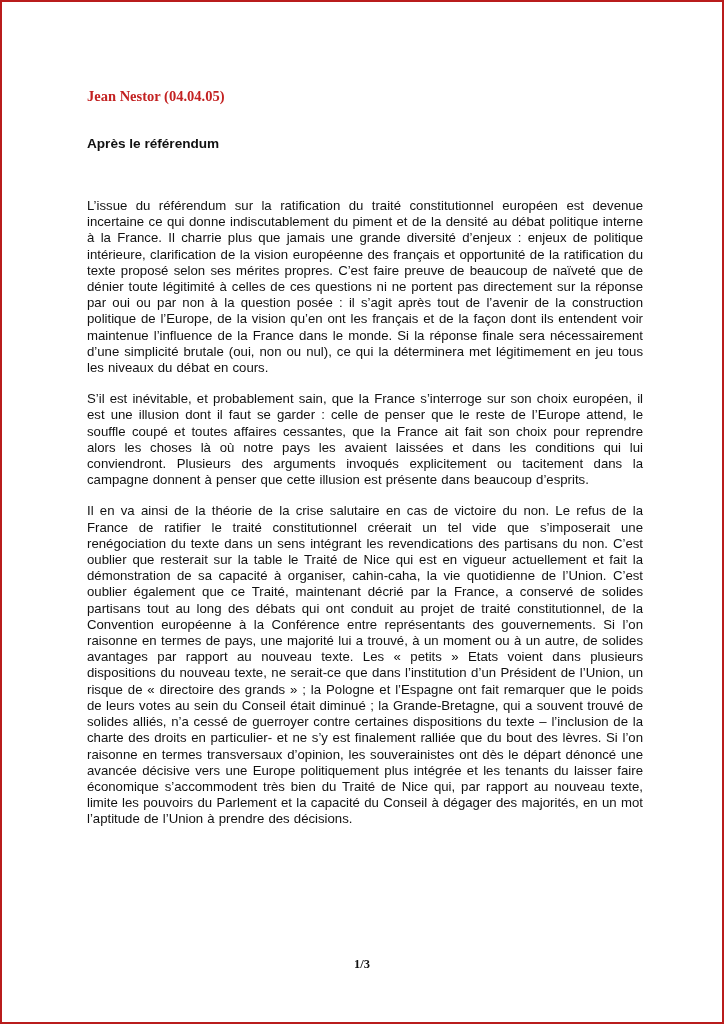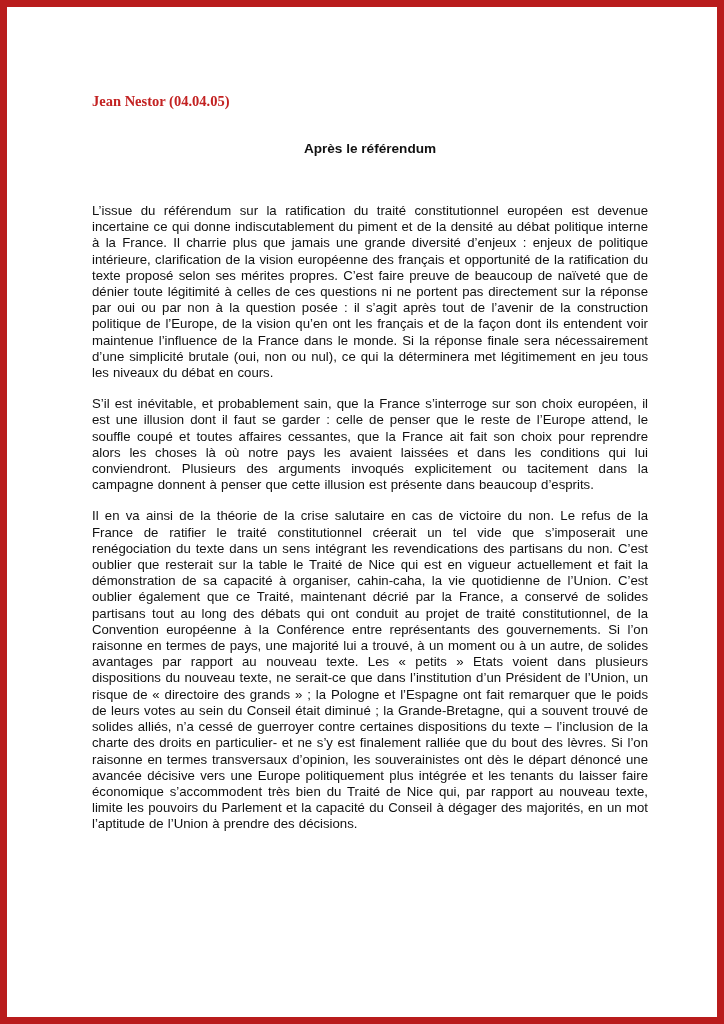--- a/index.html
+++ b/index.html
@@ -13,41 +13,41 @@
     padding:0;
     background:#ffffff;
   }
   .page{
     position:relative;
     width:724px;
     height:1024px;
     margin:0;
     background:var(--page-background);
     box-sizing:border-box;
-    border:7px solid #b91c1c;
+    border:2px solid #b91c1c;
     overflow:hidden;
     font-family:"Liberation Sans", sans-serif;
   }
   .author-line{
     position:absolute;
     left:85px;
     top:86px;
     font-family:"Liberation Serif", serif;
     font-weight:bold;
     font-size:14.5px;
     line-height:16px;
     color:var(--author-red);
     white-space:nowrap;
   }
   .doc-title{
     position:absolute;
     left:85px;
     width:556px;
     top:134px;
-    text-align:center;
+    text-align:left;
     font-family:"Liberation Sans", sans-serif;
     font-weight:bold;
     font-size:13.6px;
     line-height:16px;
     color:var(--text);
   }
   .content{
     position:absolute;
     left:85px;
     top:196px;
@@ -81,14 +81,15 @@
   <div class="author-line">Jean Nestor (04.04.05)</div>
 
   <div class="doc-title">Après le référendum</div>
 
   <div class="content">
     <p>L’issue du référendum sur la ratification du traité constitutionnel européen est devenue incertaine ce qui donne indiscutablement du piment et de la densité au débat politique interne à la France. Il charrie plus que jamais une grande diversité d’enjeux : enjeux de politique intérieure, clarification de la vision européenne des français et opportunité de la ratification du texte proposé selon ses mérites propres. C’est faire preuve de beaucoup de naïveté que de dénier toute légitimité à celles de ces questions ni ne portent pas directement sur la réponse par oui ou par non à la question posée : il s’agit après tout de l’avenir de la construction politique de l’Europe, de la vision qu’en ont les français et de la façon dont ils entendent voir maintenue l’influence de la France dans le monde. Si la réponse finale sera nécessairement d’une simplicité brutale (oui, non ou nul), ce qui la déterminera met légitimement en jeu tous les niveaux du débat en cours.</p>
     <p>S’il est inévitable, et probablement sain, que la France s’interroge sur son choix européen, il est une illusion dont il faut se garder : celle de penser que le reste de l’Europe attend, le souffle coupé et toutes affaires cessantes, que la France ait fait son choix pour reprendre alors les choses là où notre pays les avaient laissées et dans les conditions qui lui conviendront. Plusieurs des arguments invoqués explicitement ou tacitement dans la campagne donnent à penser que cette illusion est présente dans beaucoup d’esprits.</p>
     <p>Il en va ainsi de la théorie de la crise salutaire en cas de victoire du non. Le refus de la France de ratifier le traité constitutionnel créerait un tel vide que s’imposerait une renégociation du texte dans un sens intégrant les revendications des partisans du non. C’est oublier que resterait sur la table le Traité de Nice qui est en vigueur actuellement et fait la démonstration de sa capacité à organiser, cahin-caha, la vie quotidienne de l’Union. C’est oublier également que ce Traité, maintenant décrié par la France, a conservé de solides partisans tout au long des débats qui ont conduit au projet de traité constitutionnel, de la Convention européenne à la Conférence entre représentants des gouvernements. Si l’on raisonne en termes de pays, une majorité lui a trouvé, à un moment ou à un autre, de solides avantages par rapport au nouveau texte. Les « petits » Etats voient dans plusieurs dispositions du nouveau texte, ne serait-ce que dans l’institution d’un Président de l’Union, un risque de « directoire des grands » ; la Pologne et l’Espagne ont fait remarquer que le poids de leurs votes au sein du Conseil était diminué ; la Grande-Bretagne, qui a souvent trouvé de solides alliés, n’a cessé de guerroyer contre certaines dispositions du texte – l’inclusion de la charte des droits en particulier- et ne s’y est finalement ralliée que du bout des lèvres. Si l’on raisonne en termes transversaux d’opinion, les souverainistes ont dès le départ dénoncé une avancée décisive vers une Europe politiquement plus intégrée et les tenants du laisser faire économique s’accommodent très bien du Traité de Nice qui, par rapport au nouveau texte, limite les pouvoirs du Parlement et la capacité du Conseil à dégager des majorités, en un mot l’aptitude de l’Union à prendre des décisions.</p>
   </div>
 
+  <div class="page-number">1/3</div>
 
 </div>
 
 </body></html>

